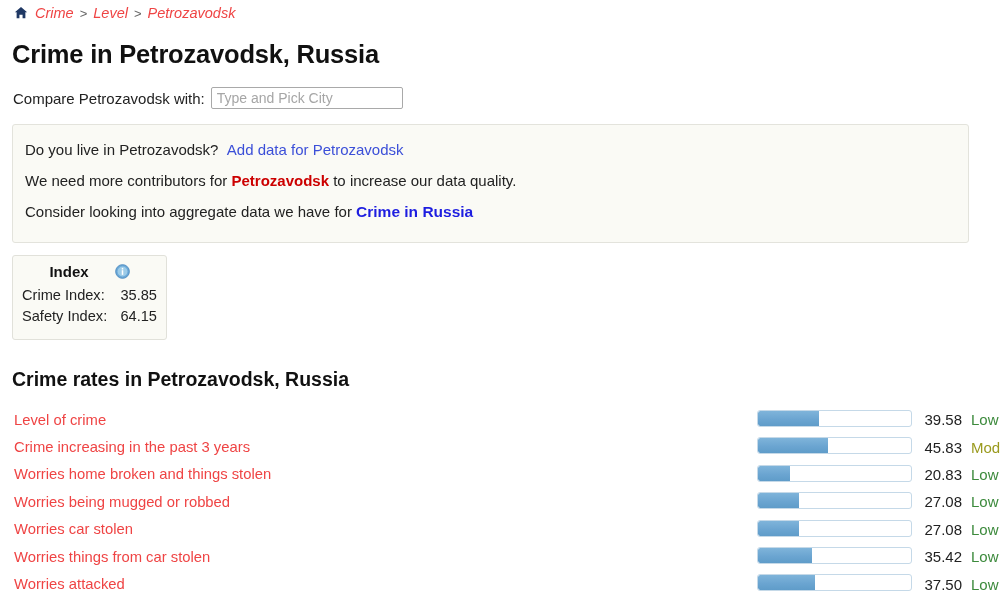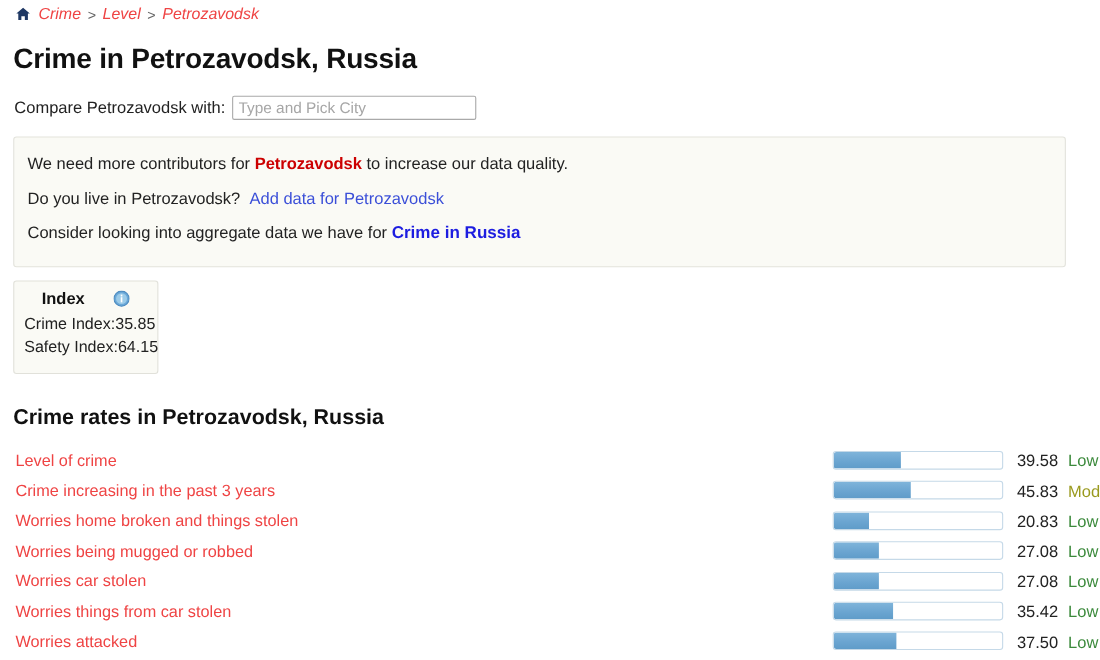--- a/index.html
+++ b/index.html
@@ -44,21 +44,21 @@
   
   .compare-row {
     position: absolute;
     left: 13px; top: 87px;
     display: flex; align-items: center;
     font-size: 15px;
     color: #222;
   }
   .compare-label { margin-right: 6px; }
   .compare-input {
-    width: 222px; height: 22px;
+    width: 192px; height: 22px;
     padding: 1px 5px;
     border: 1px solid #a9a9a9;
     border-radius: 2px;
     font-family: "Liberation Sans", sans-serif;
     font-size: 14px;
     color: #222;
     background: #fff;
     outline: none;
   }
   .compare-input::placeholder { color: #a6a6a6; }
@@ -81,21 +81,21 @@
     white-space: nowrap;
   }
   .notice-strong-red { color: #cc0000; font-weight: bold; }
   .notice-link { color: #3b4fd8; text-decoration: none; }
   .notice-link-bold { color: #1d1de0; text-decoration: none; font-weight: bold; font-size: 15.5px; text-align: center; }
 
   
   .index-box {
     position: absolute;
     left: 12px; top: 255px;
-    width: 132px; height: 85px;
+    width: 155px; height: 85px;
     background: #fafaf5;
     border: 1px solid #e1e1da;
     border-radius: 3px;
     padding: 7px 9px 0 9px;
   }
   .index-head {
     display: flex; align-items: center; justify-content: center;
     gap: 26px;
     margin-bottom: 5px;
   }
@@ -187,24 +187,24 @@
 
   <h1 class="page-title">Crime in Petrozavodsk, Russia</h1>
 
   <div class="compare-row">
     <span class="compare-label">Compare Petrozavodsk with:</span>
     <input class="compare-input" type="text" placeholder="Type and Pick City" style="">
   </div>
 
   <div class="notice-box">
     <div class="notice-line">
+      <span>Do you live in Petrozavodsk?</span>&nbsp;&nbsp;<a class="notice-link" href="#">Add data for Petrozavodsk</a>
+    </div>
+    <div class="notice-line">
       <span>We need more contributors for </span><span class="notice-strong-red">Petrozavodsk</span><span> to increase our data quality.</span>
-    </div>
-    <div class="notice-line">
-      <span>Do you live in Petrozavodsk?</span>&nbsp;&nbsp;<a class="notice-link" href="#">Add data for Petrozavodsk</a>
     </div>
     <div class="notice-line">
       <span>Consider looking into aggregate data we have for </span><a class="notice-link-bold" href="#">Crime in Russia</a>
     </div>
   </div>
 
   <div class="index-box">
     <div class="index-head">
       <span class="index-title">Index</span>
       <span class="info-icon">

